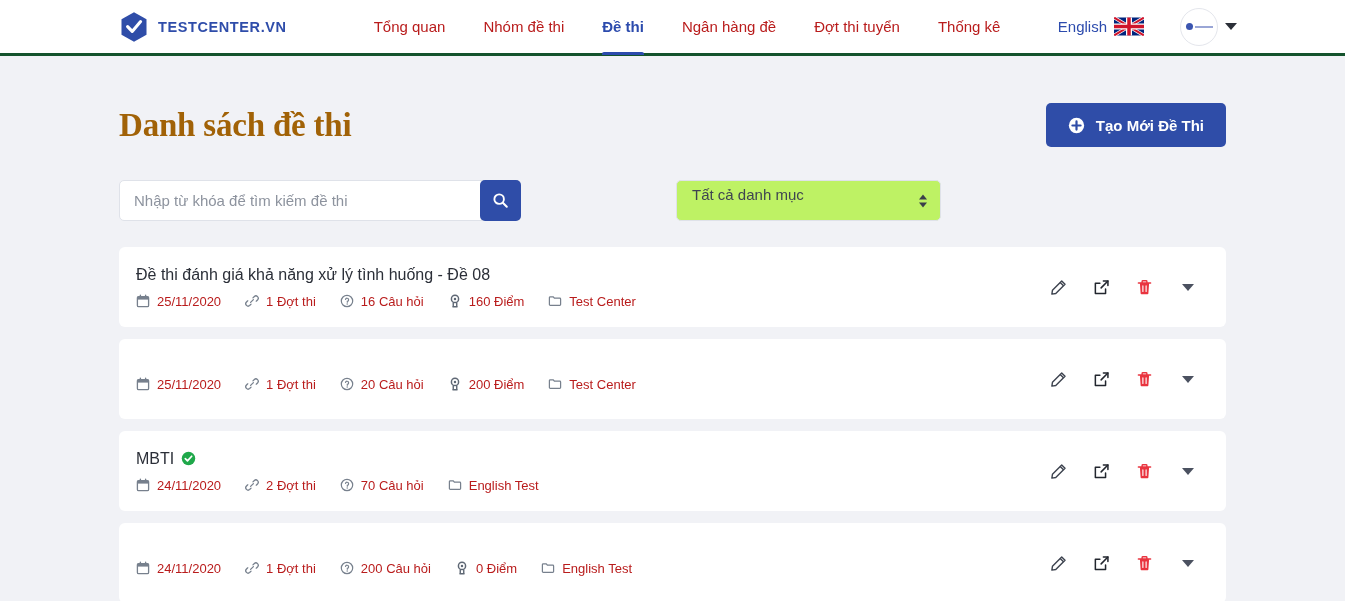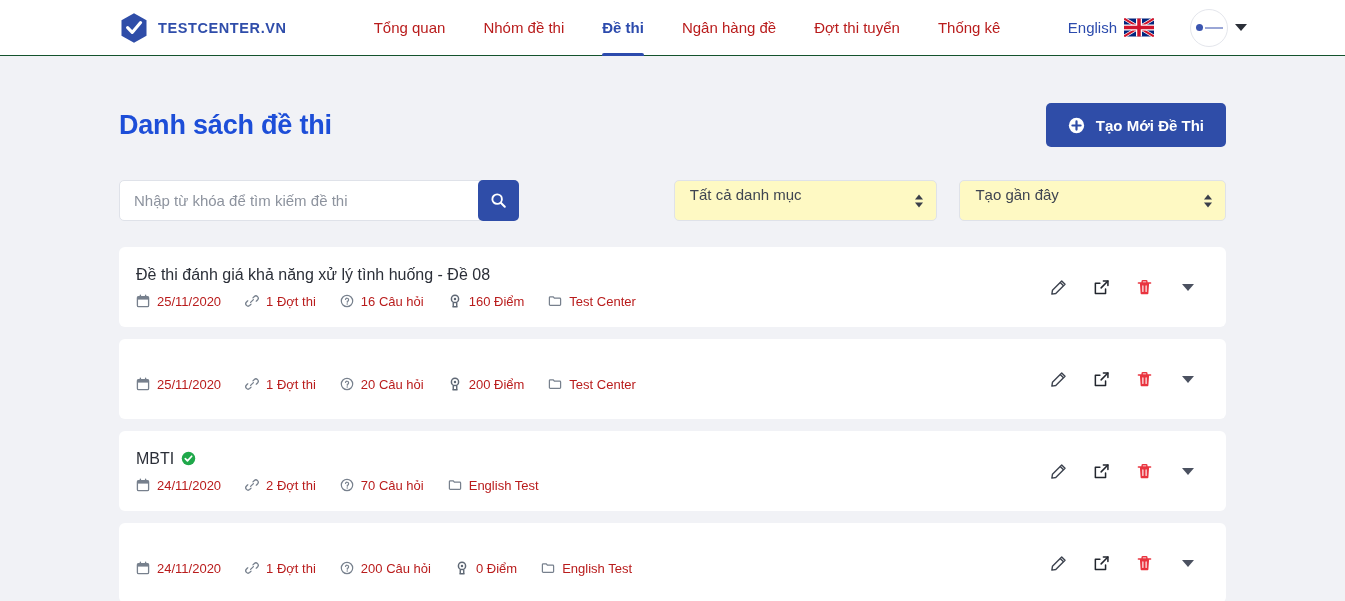--- a/index.html
+++ b/index.html
@@ -9,21 +9,21 @@
     overflow: hidden;
     background: #f1f2f6;
     font-family: "Liberation Sans", sans-serif;
     -webkit-font-smoothing: antialiased;
   }
 
   
   .header {
     height: 56px;
     background: #ffffff;
-    border-bottom: 1px solid #14532d;
+    border-bottom: 3px solid #14532d;
     display: flex;
     align-items: center;
     position: relative;
   }
   .brand {
     display: flex;
     align-items: center;
     gap: 9px;
     margin-left: 119px;
     text-decoration: none;
@@ -61,21 +61,21 @@
     transform: translateX(-50%);
     bottom: 0;
     width: 42px;
     height: 3px;
     background: #2c4bad;
     border-radius: 2px 2px 0 0;
   }
 
   .header-right {
     position: absolute;
-    right: 98px;
+    right: 108px;
     display: flex;
     align-items: center;
     gap: 36px;
   }
   .lang {
     display: flex;
     align-items: center;
     gap: 7px;
     cursor: pointer;
   }
@@ -111,24 +111,25 @@
   
   .page { padding: 0 119px; }
 
   .page-head {
     display: flex;
     align-items: center;
     justify-content: space-between;
     padding-top: 47px;
   }
   .page-title {
-    font-size: 27px;
+    font-size: 33px;
     font-weight: bold;
-    color: #1d4ed8;
+    color: #a16207;
     letter-spacing: -0.2px;
+    font-family: Liberation Serif, serif;
   }
   .create-btn {
     display: flex;
     align-items: center;
     gap: 11px;
     background: #2f4da8;
     color: #fff;
     border: none;
     border-radius: 5px;
     height: 44px;
@@ -183,21 +184,21 @@
     position: relative;
     height: 41px;
   }
   .select-wrap.cat { width: 265px; margin-left: 155px; }
   .select-wrap.sort { width: 268px; margin-left: 22px; }
   .select-box {
     width: 100%;
     height: 41px;
     border: 1px solid #dfe2e9;
     border-radius: 5px;
-    background: #fef9c3;
+    background: #bef264;
     display: flex;
     align-items: center;
     padding: 0 34px 12px 15px;
     font-size: 15px;
     color: #3f4551;
     cursor: pointer;
   }
   .updown {
     position: absolute;
     right: 14px; top: 50%;
@@ -349,27 +350,20 @@
     </div>
 
     <div class="select-wrap cat">
       <div class="select-box">Tất cả danh mục</div>
       <span class="updown">
           <i class="up"></i>
           <i class="dn"></i>
         </span>
     </div>
 
-    <div class="select-wrap sort">
-      <div class="select-box">Tạo gần đây</div>
-      <span class="updown">
-          <i class="up"></i>
-          <i class="dn"></i>
-        </span>
-    </div>
   </div>
 
   <div class="list">
 
     <div class="card">
       <div class="card-main">
         <div class="card-title">
           <span>Đề thi đánh giá khả năng xử lý tình huống - Đề 08</span>
         </div>
         <div class="meta">

